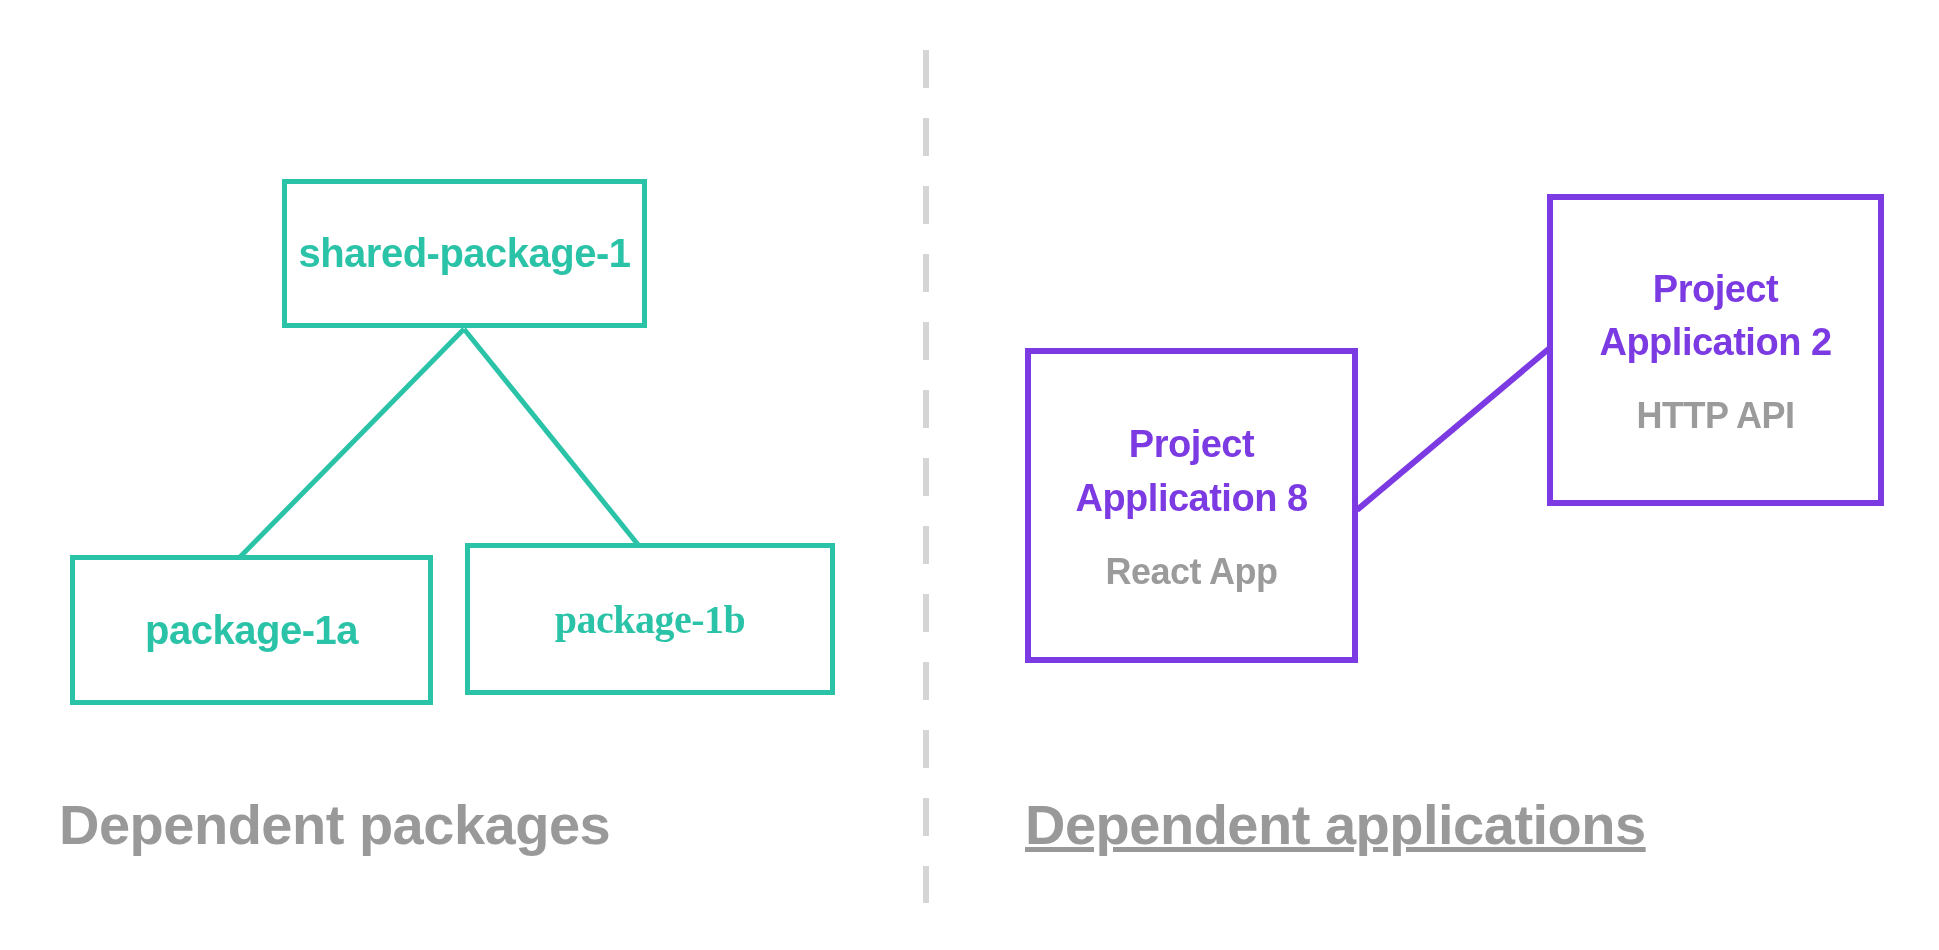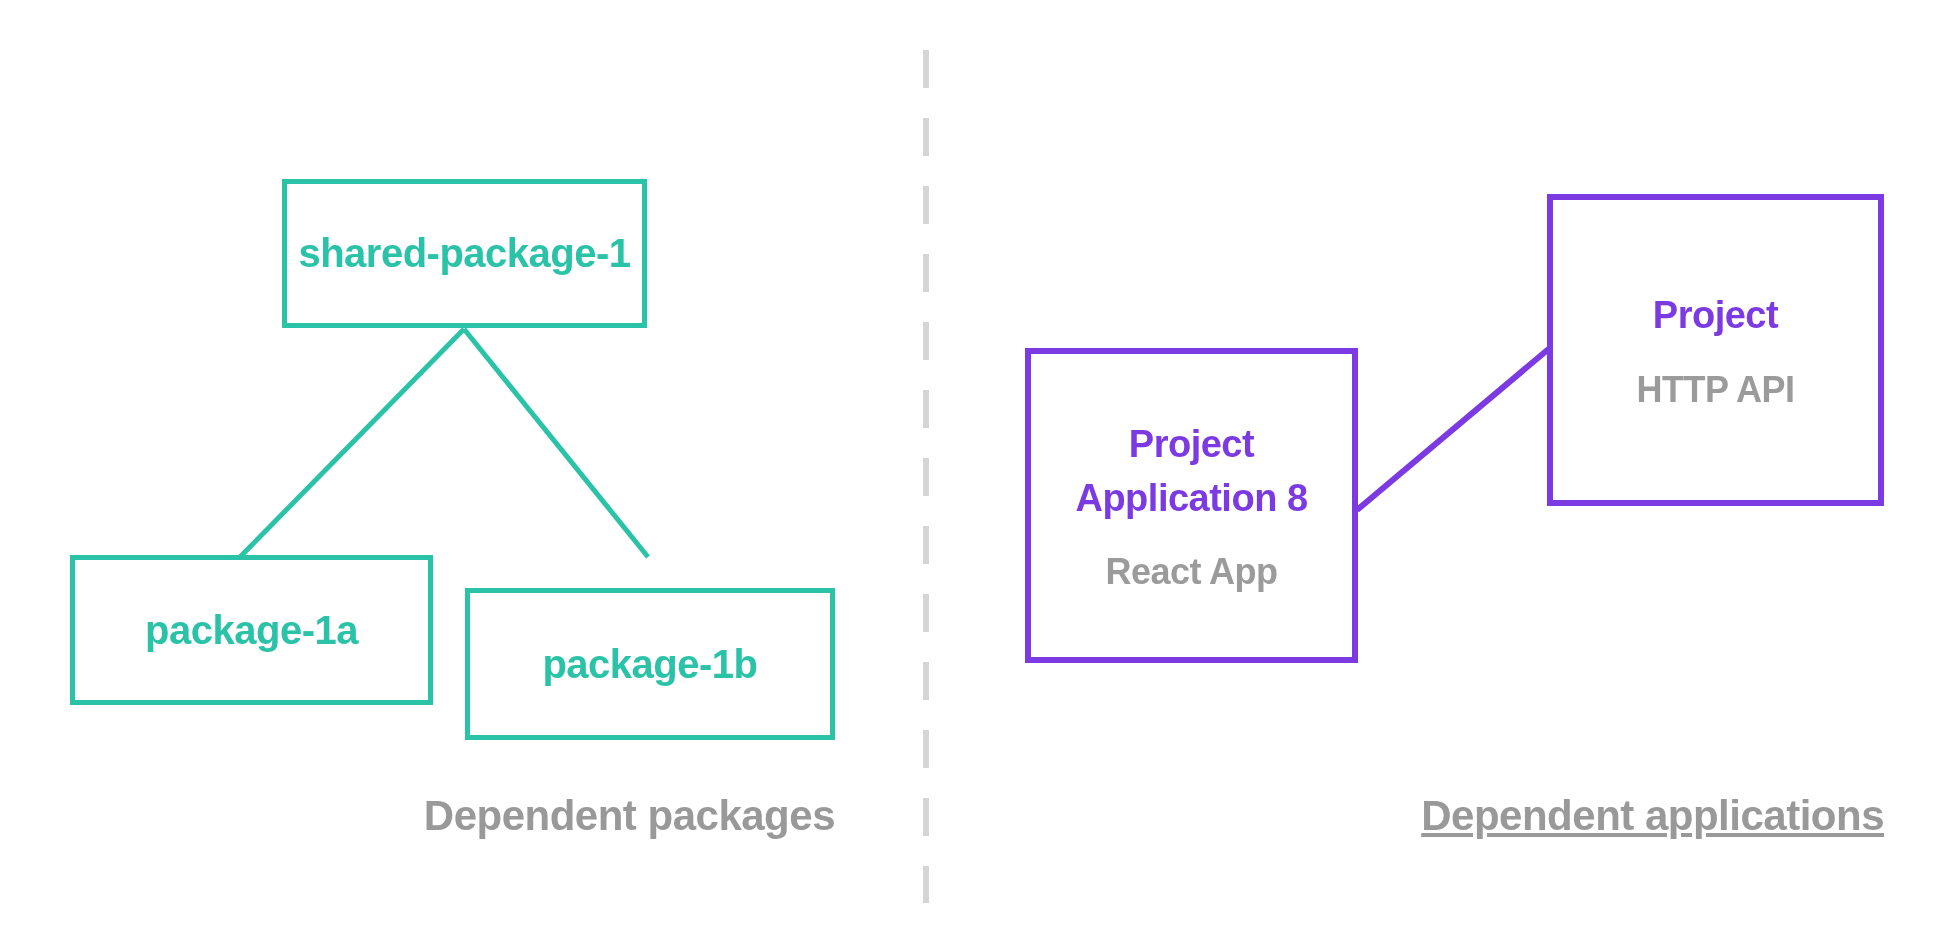--- a/index.html
+++ b/index.html
@@ -53,29 +53,29 @@
   .purple-subtitle {
     color: #9B9B9B;
     font-size: 36px;
     font-weight: bold;
     letter-spacing: -0.5px;
     margin-top: 26px;
     text-align: left;
   }
   .caption {
     position: absolute;
-    text-align: right;
+    text-align: left;
     color: #999999;
-    font-size: 42px;
+    font-size: 56px;
     font-weight: bold;
     letter-spacing: -0.5px;
   }
   #node-shared { left: 282px; top: 179px; width: 365px; height: 149px; }
   #node-1a     { left: 70px;  top: 555px; width: 363px; height: 150px; }
-  #node-1b     { left: 465px; top: 588px; width: 370px; height: 152px; }
+  #node-1b     { left: 465px; top: 543px; width: 370px; height: 152px; font-family: Liberation Serif, serif; }
   #node-app1   { left: 1025px; top: 348px; width: 333px; height: 315px; }
   #node-app2   { left: 1547px; top: 194px; width: 337px; height: 312px; }
   #caption-left  { left: 59px;   top: 792px; width: 776px; }
   #caption-right { left: 1025px; top: 792px; width: 859px; text-decoration: underline; }
 </style>
 </head>
 <body>
 
 <div class="canvas">
 
@@ -102,20 +102,21 @@
     <div class="purple-title">
       <div>Project</div>
       <div>Application 8</div>
     </div>
     <div class="purple-subtitle">React App</div>
   </div>
 
   <div class="node purple" id="node-app2">
     <div class="purple-title">
       <div>Project</div>
+      <div>Application 2</div>
     </div>
     <div class="purple-subtitle">HTTP API</div>
   </div>
 
   <div class="caption" id="caption-left">Dependent packages</div>
 
   <div class="caption" id="caption-right">Dependent applications</div>
 
 </div>
 

